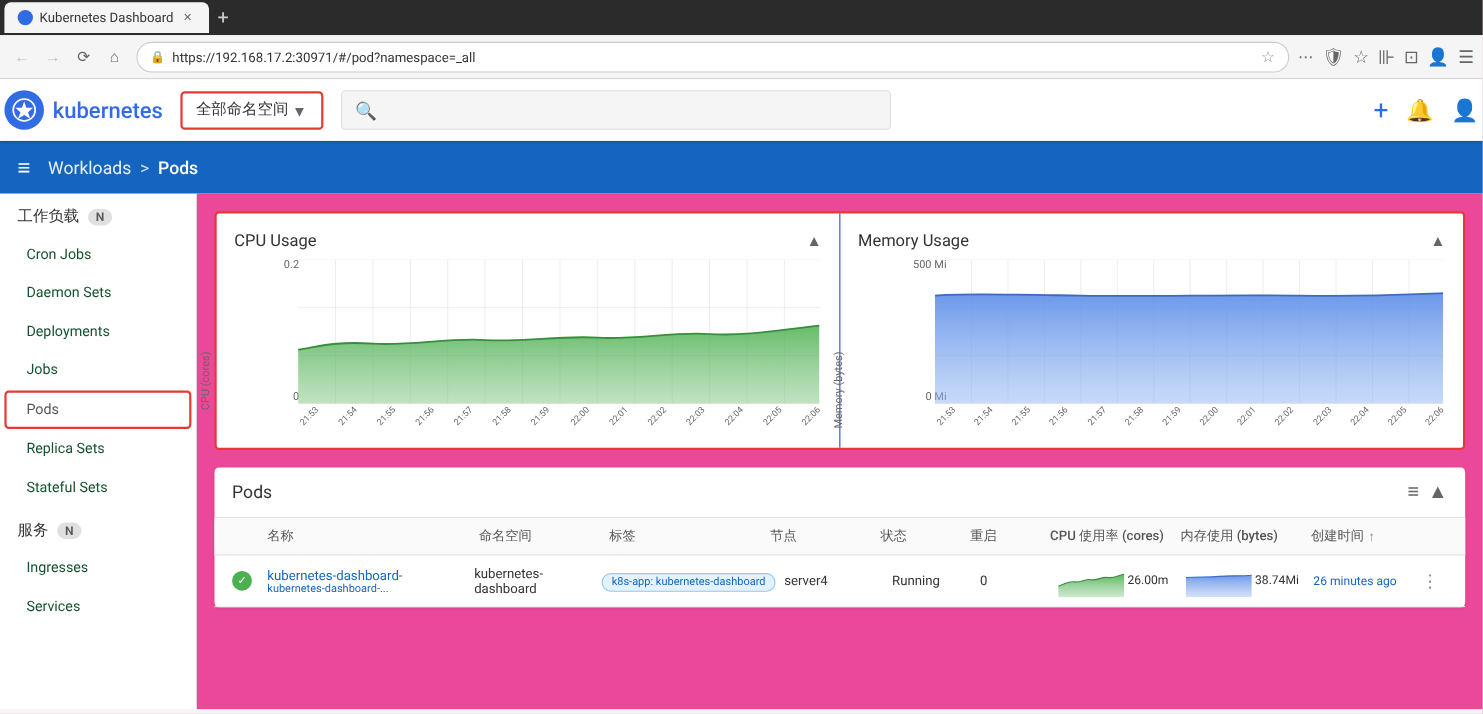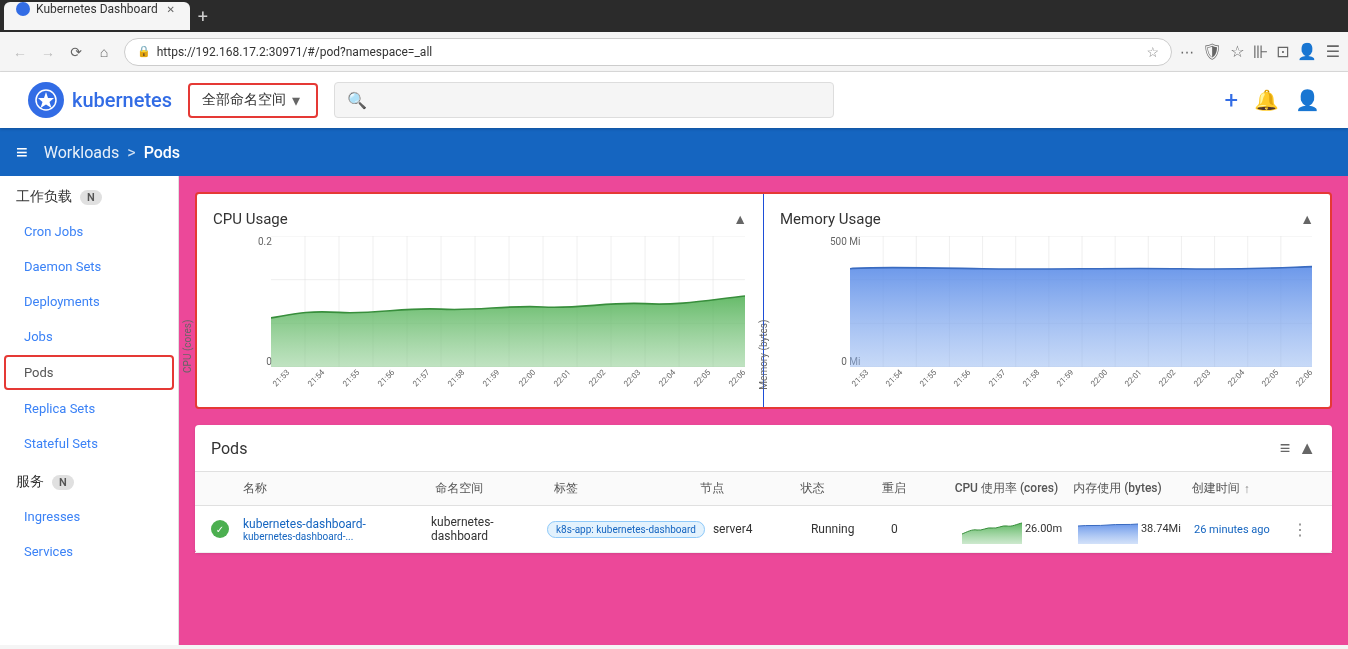--- a/index.html
+++ b/index.html
@@ -9,20 +9,21 @@
       display: flex;
       align-items: center;
       height: 32px;
       padding: 0 4px;
     }
     .tab-active {
       background: #f5f5f5;
       border-radius: 6px 6px 0 0;
       padding: 0 12px;
       display: flex;
+      align-items: center;
       height: 28px;
       gap: 6px;
       font-size: 12px;
       color: #333;
     }
     .tab-icon { width: 14px; height: 14px; background: #326ce5; border-radius: 50%; display: inline-block; }
     .tab-close { width: 14px; height: 14px; display: flex; align-items: center; justify-content: center; border-radius: 50%; cursor: pointer; font-size: 10px; color: #666; }
     .new-tab-btn { color: #ccc; font-size: 18px; cursor: pointer; padding: 0 8px; }
 
     .address-bar {
@@ -53,21 +54,21 @@
     .url-bar .lock { color: #888; font-size: 11px; }
     .url-text { flex: 1; overflow: hidden; text-overflow: ellipsis; white-space: nowrap; }
     .browser-actions { display: flex; align-items: center; gap: 8px; }
     .browser-action-btn { color: #666; cursor: pointer; font-size: 16px; }
 
     
     .app-header {
       background: white;
       display: flex;
       align-items: center;
-      padding: 0 28px;
+      padding: 0 4px;
       height: 56px;
       box-shadow: 0 1px 3px rgba(0,0,0,0.2);
       gap: 16px;
       position: relative;
       z-index: 10;
     }
     .k8s-logo { display: flex; align-items: center; gap: 8px; }
     .k8s-logo-icon { width: 36px; height: 36px; background: #326ce5; border-radius: 50%; display: flex; align-items: center; justify-content: center; }
     .k8s-logo-text { color: #326ce5; font-size: 20px; font-weight: 500; }
     .namespace-selector {
@@ -146,21 +147,21 @@
       border-radius: 10px;
       padding: 1px 7px;
       font-size: 11px;
       color: #555;
       font-weight: 600;
     }
     .sidebar-item {
       padding: 10px 16px 10px 24px;
       cursor: pointer;
       font-size: 13px;
-      color: #3b82f6;
+      color: #14532d;
       display: flex;
       align-items: center;
     }
 
     
     .content-area {
       flex: 1;
       overflow-y: auto;
       padding: 16px;
       background: #ec4899;

